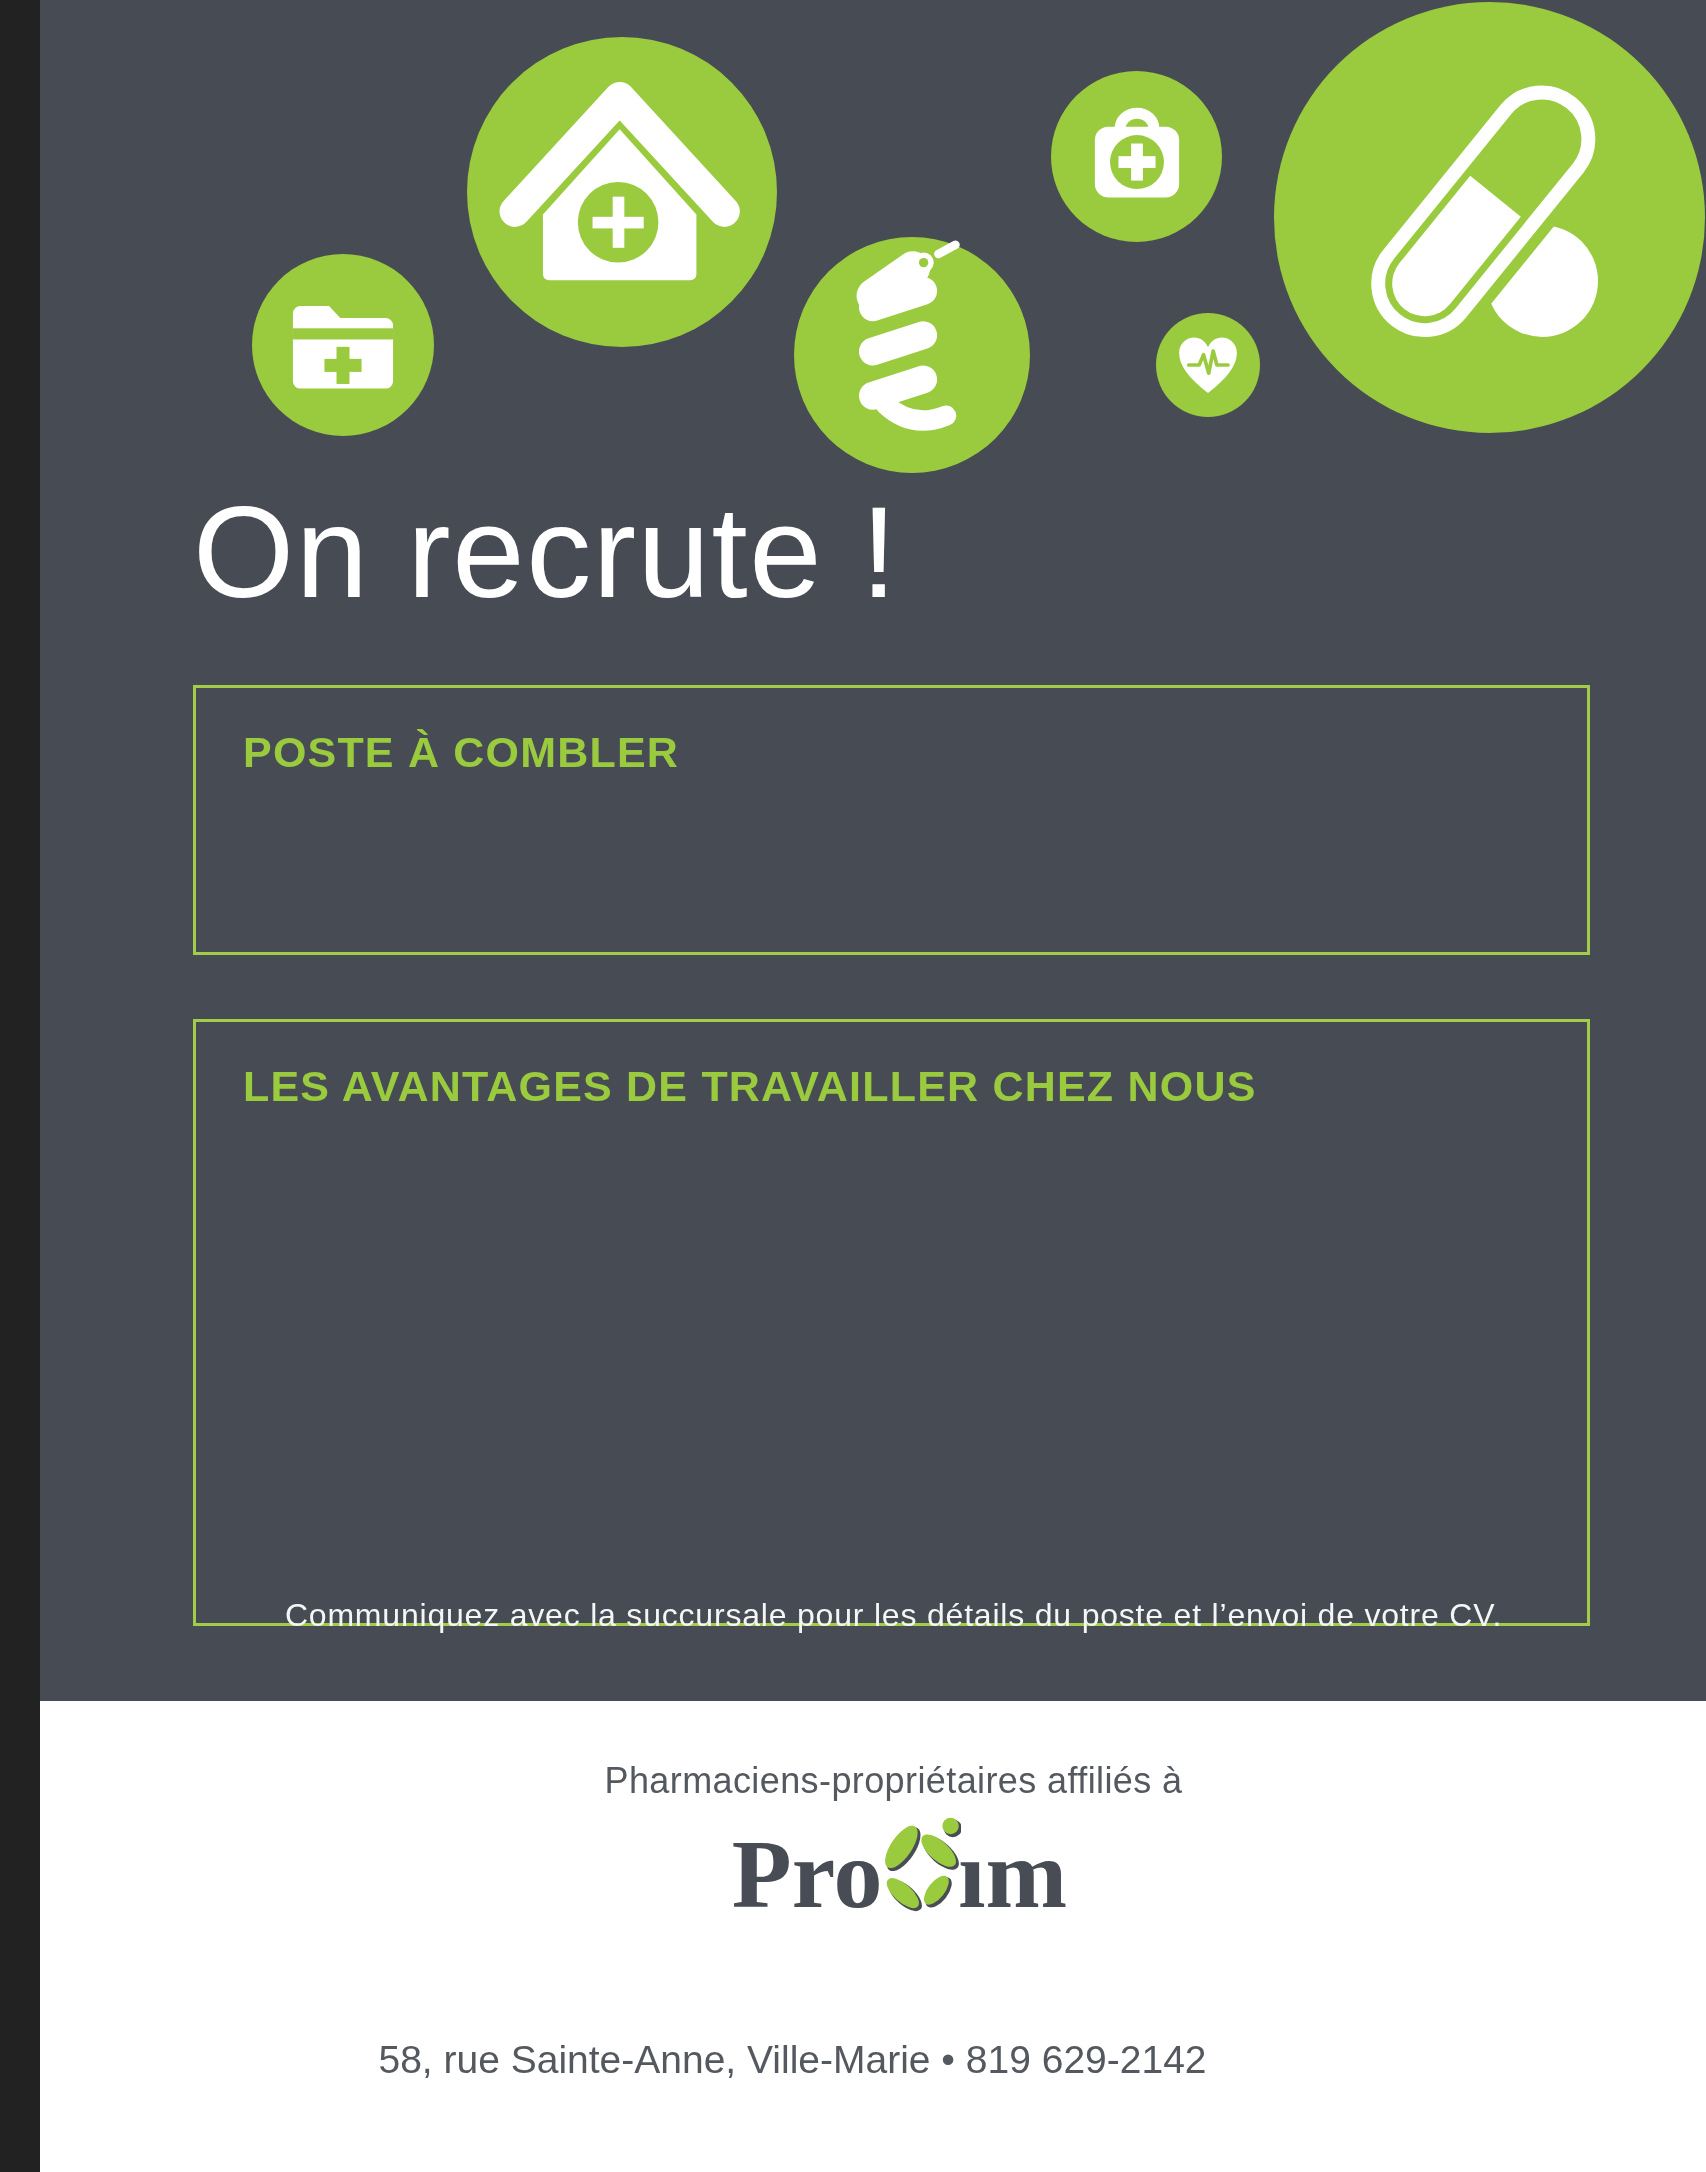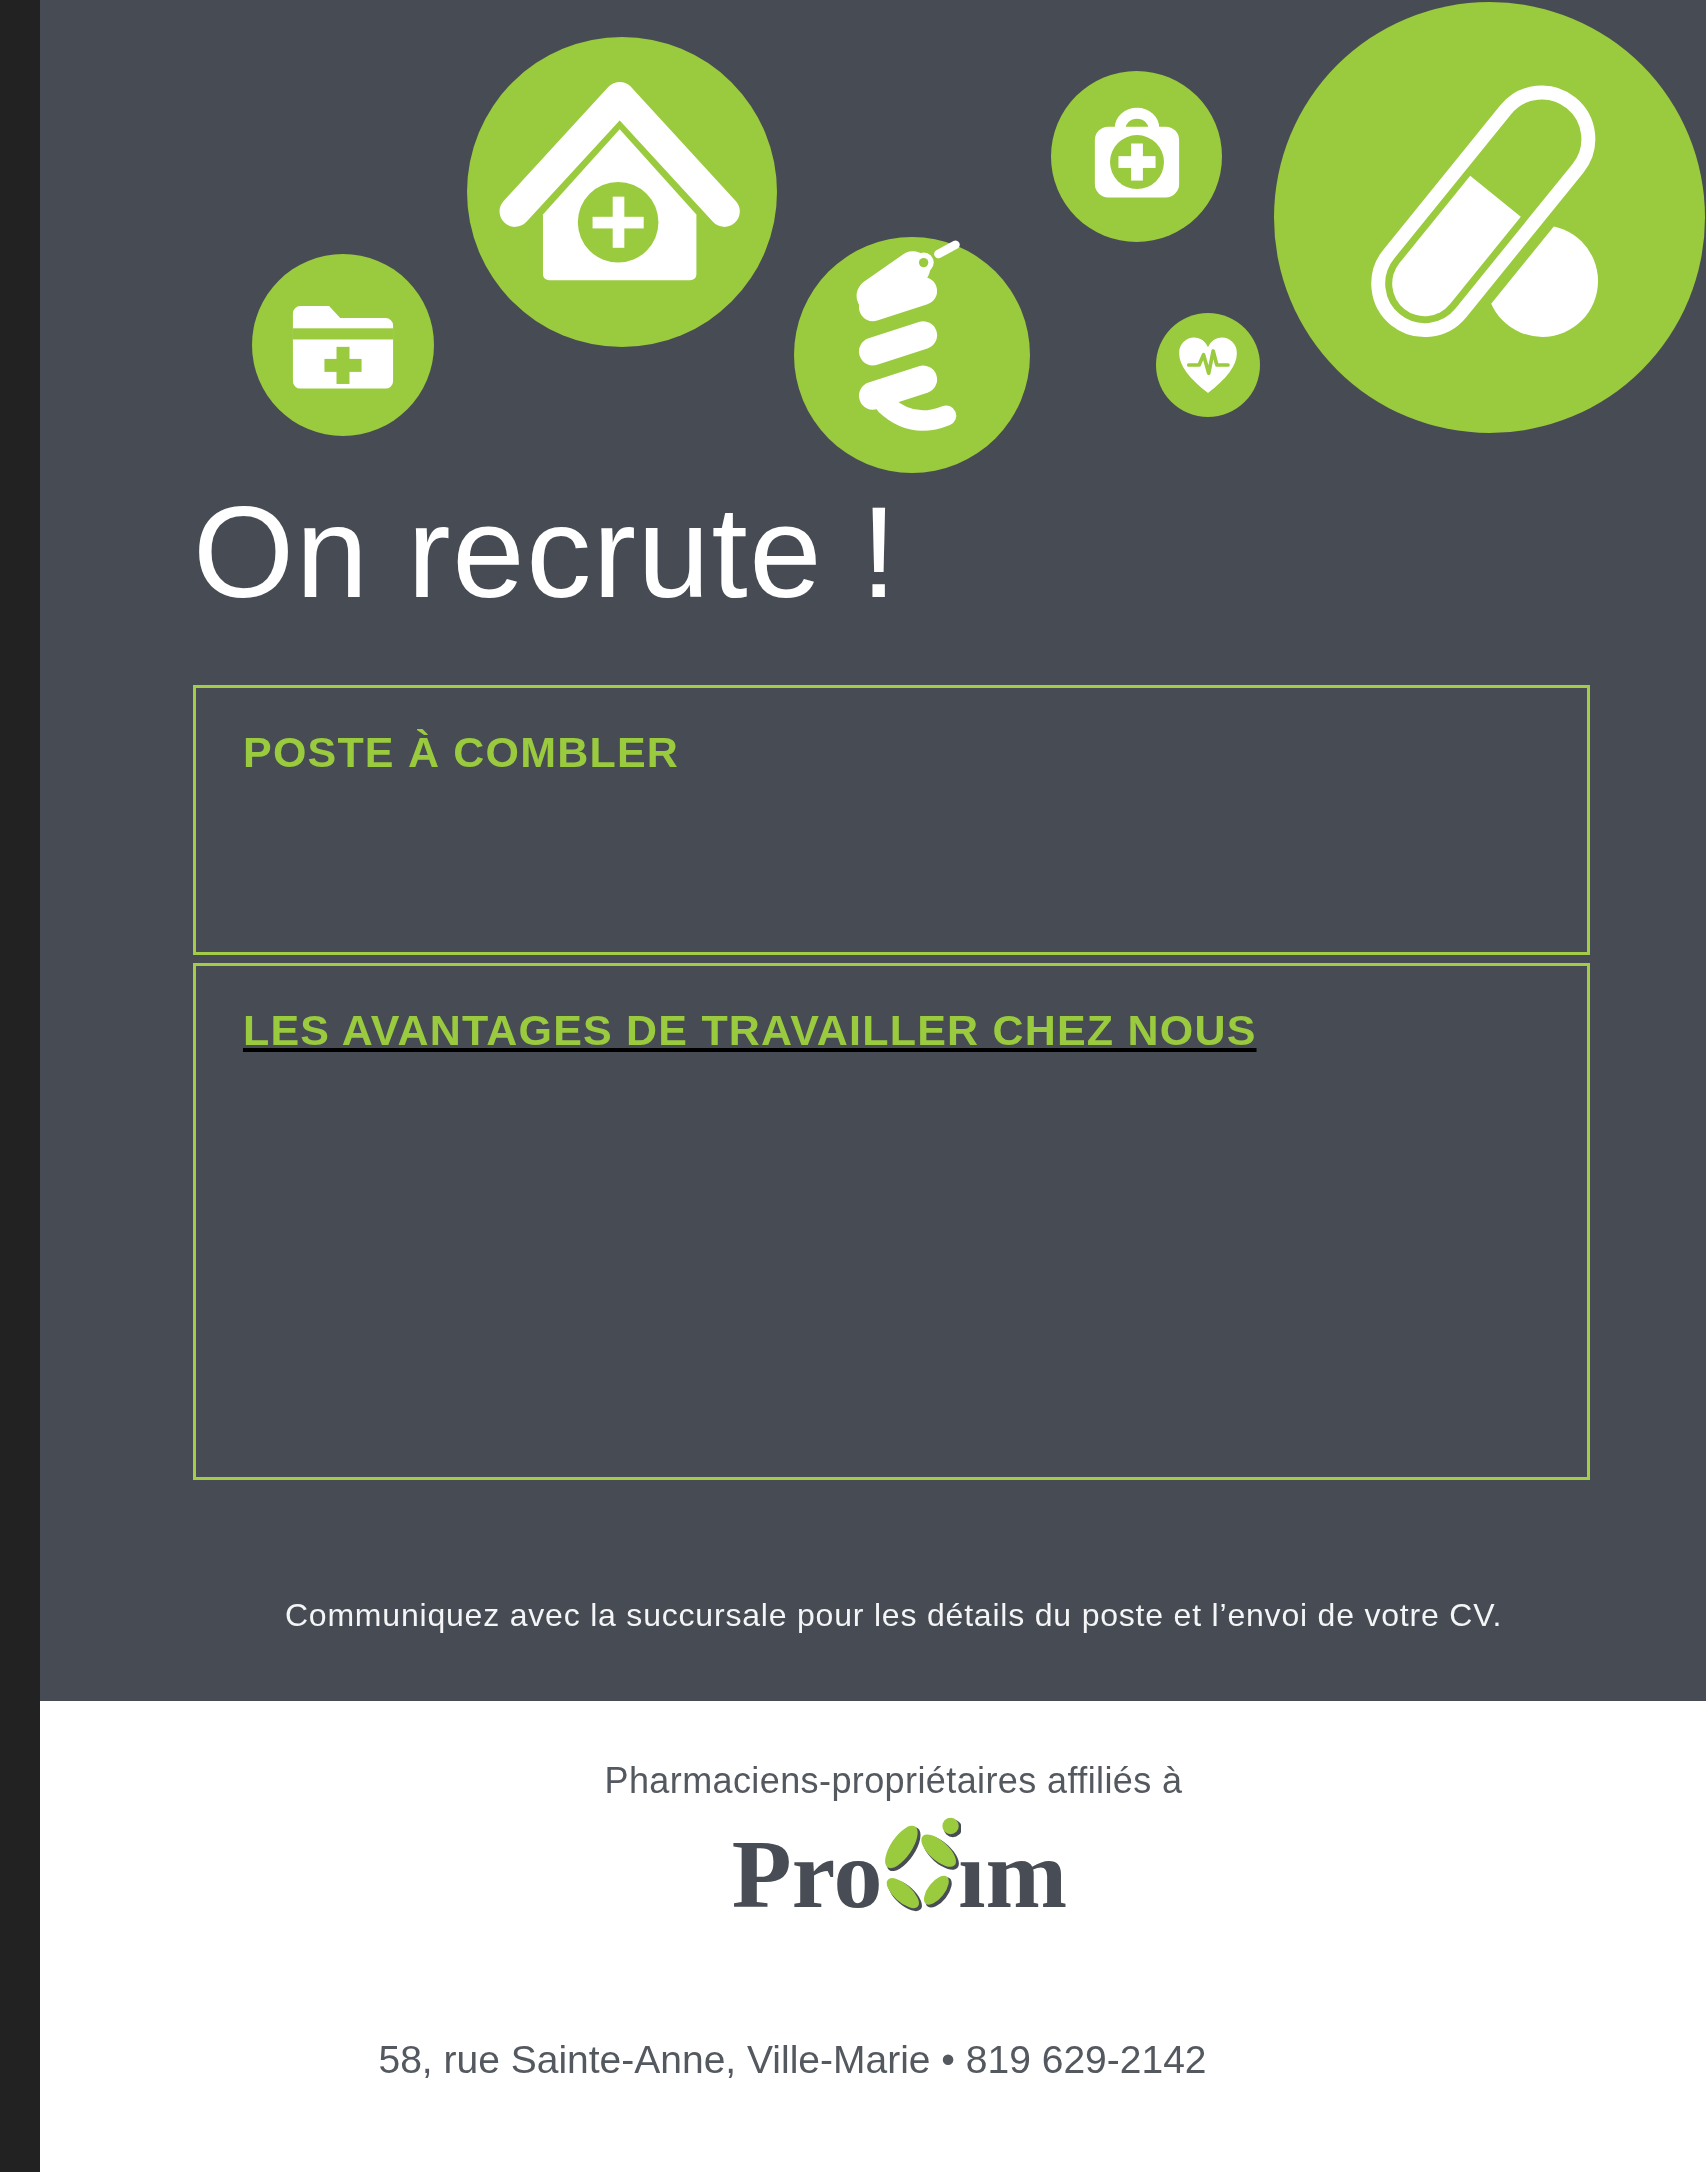--- a/index.html
+++ b/index.html
@@ -17,21 +17,21 @@
   .c-kit{left:1011px;top:71px;width:171px;height:171px;}
   .c-heart{left:1116px;top:313px;width:104px;height:104px;}
   .c-pill{left:1234px;top:2.3px;width:431px;height:431px;}
   .white-fill{fill:#ffffff;}
   .green-fill{fill:var(--green);}
   .white-stroke{stroke:#ffffff;fill:none;}
   .green-stroke{stroke:var(--green);fill:none;}
   .page-title{position:absolute;left:153px;top:487px;color:#ffffff;font-size:130px;font-weight:400;letter-spacing:1.6px;line-height:1;}
   .frame{position:absolute;left:153px;width:1397px;border:3.1px solid var(--green-border);}
   .frame-poste{top:685px;height:270px;}
-  .frame-avantages{top:963px;height:517px;text-decoration:underline;}
+  .frame-avantages{top:1019px;height:607px;}
   .frame h2{color:var(--green);font-size:43px;font-weight:bold;letter-spacing:1.2px;padding:43px 0 0 47px;line-height:1;}
   .contact-note{position:absolute;left:0;top:1597px;width:1707px;text-align:center;color:var(--text-white);font-size:32px;font-weight:400;letter-spacing:0.8px;}
   .footer{position:absolute;left:0;top:1701px;width:1707px;height:471px;background:var(--bg-light);}
   .affiliation{position:absolute;left:0;top:59px;width:1707px;text-align:center;color:var(--gray-text);font-size:36px;letter-spacing:0.4px;}
   .proxim-logo{position:absolute;left:0;top:115px;width:1707px;display:flex;align-items:center;justify-content:center;padding-left:12px;}
   .proxim-logo .word{font-family:"Liberation Serif",serif;font-weight:bold;font-size:98px;color:var(--logo-slate);line-height:1;}
   .proxim-logo svg{width:82px;height:116px;margin:0 -3.1px;transform:translateY(-6.2px);}
   .pharmacy-name{position:absolute;left:0;top:261px;width:1707px;text-align:center;color:var(--green);font-size:56px;font-weight:bold;letter-spacing:-0.4px;}
   .address-line{position:absolute;left:0;top:337px;width:1505px;text-align:center;color:var(--gray-text);font-size:39px;}
 </style>

